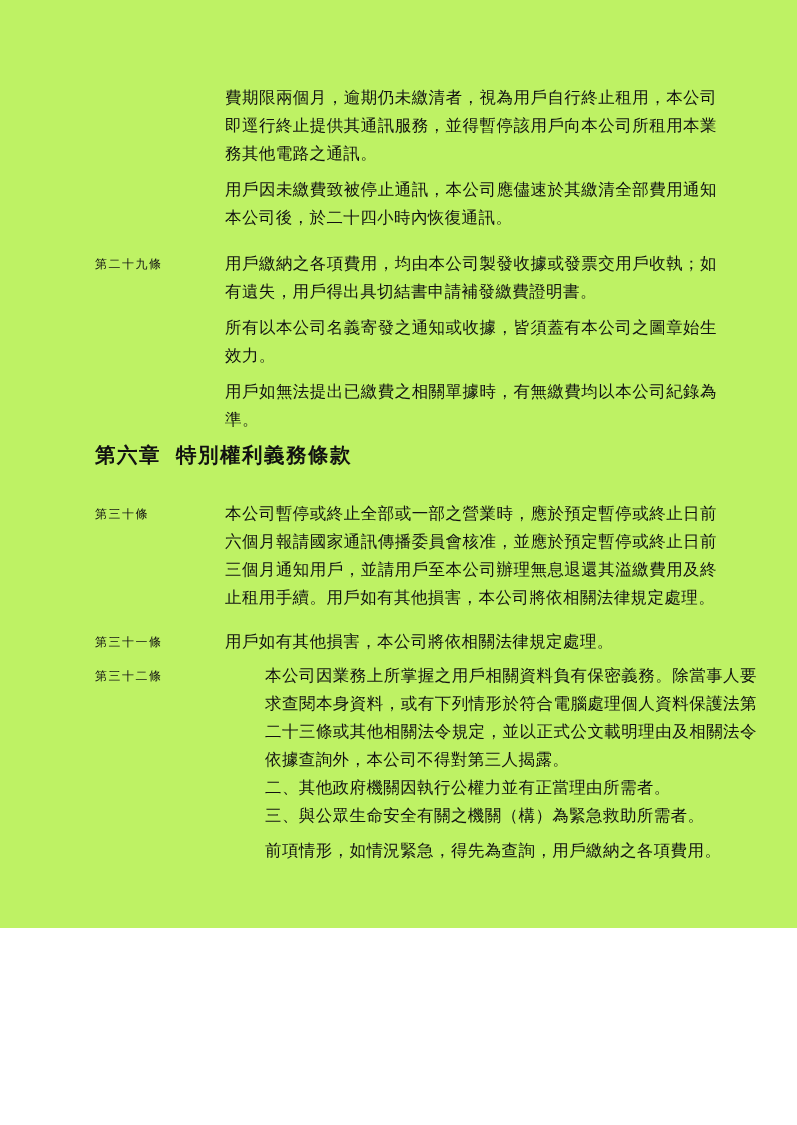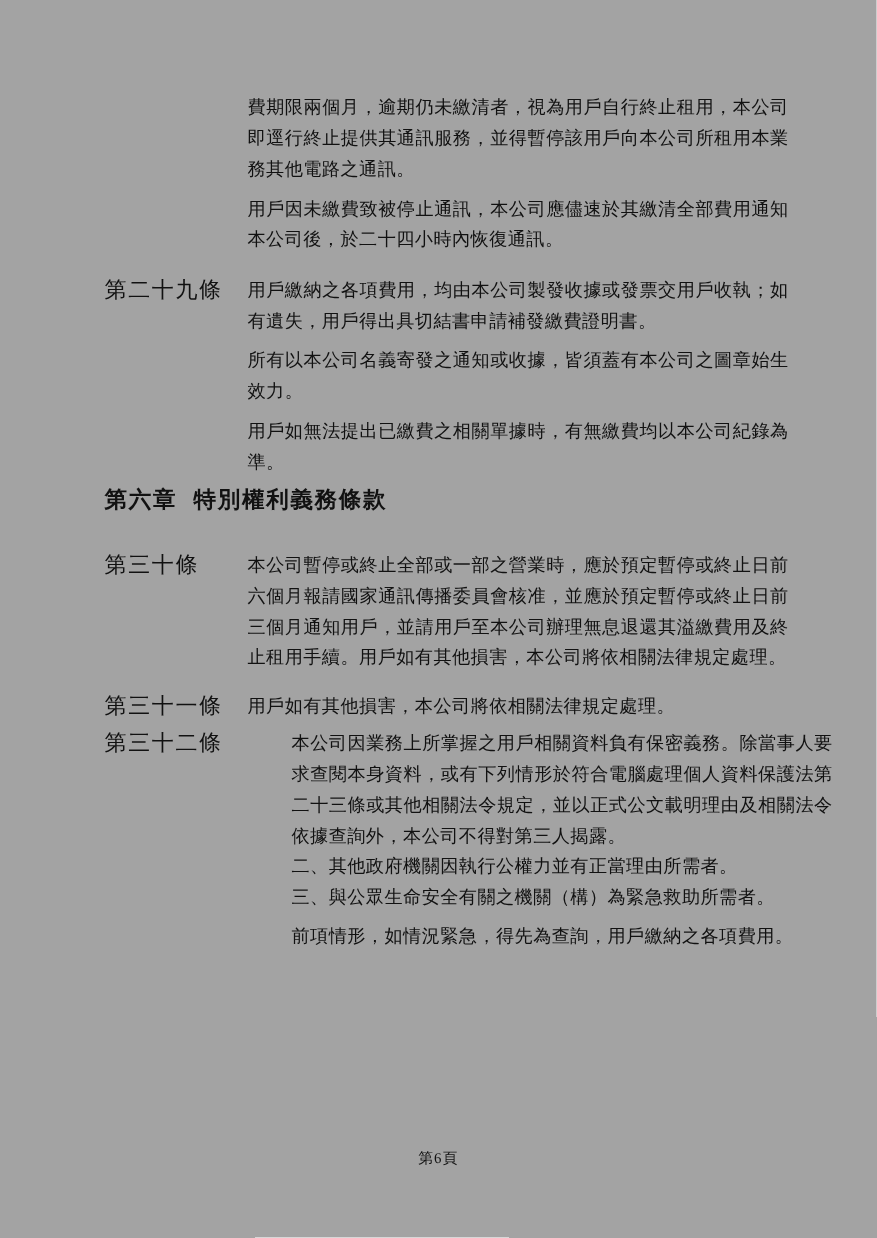--- a/index.html
+++ b/index.html
@@ -3,40 +3,40 @@
 <meta charset="utf-8">
 <style>
   html, body {
     margin: 0;
     padding: 0;
     background: #ffffff;
   }
   .page {
     position: relative;
     width: 797px;
-    height: 1125px;
-    background: #a3a3a3;
+    height: 928px;
+    background: #bef264;
     color: #111111;
     font-family: "Liberation Serif", "DejaVu Serif", serif;
     overflow: hidden;
   }
   .content {
     position: absolute;
     left: 95px;
     top: 84px;
     width: 622px;
   }
   .article {
     display: flex;
     align-items: flex-start;
   }
   .sec-label {
     flex: 0 0 130px;
     width: 130px;
-    font-size: 20px;
+    font-size: 12px;
     line-height: 28px;
     letter-spacing: 1.5px;
     white-space: nowrap;
   }
   .sec-body {
     flex: 0 0 492px;
     width: 492px;
   }
   .para {
     margin: 8px 0 0 0;

